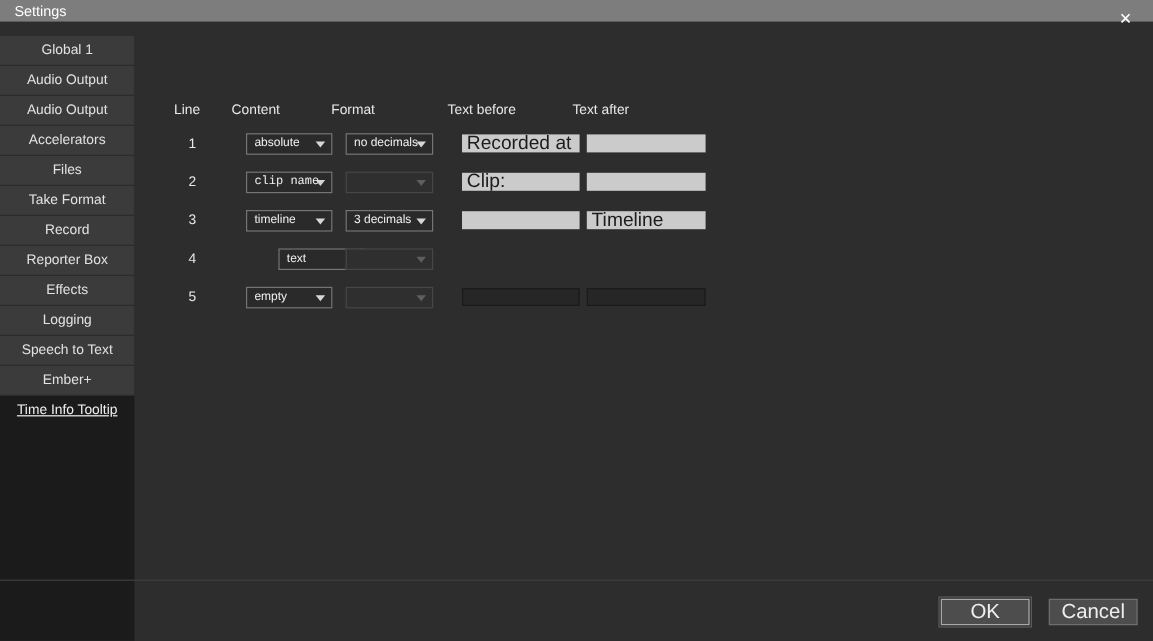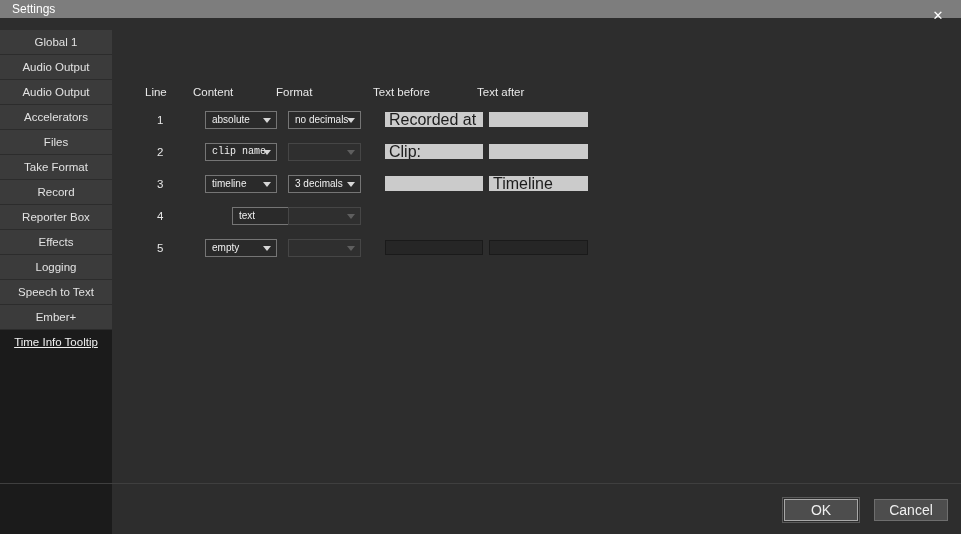--- a/index.html
+++ b/index.html
@@ -67,21 +67,21 @@
     font-family:"Liberation Sans", sans-serif;font-size:16px;
     padding:0 4px;border:none;outline:none;
   }
   .ti.light{background:var(--input-light-bg,#cbcbcb);color:var(--input-light-text,#1c1c1c);}
   .ti.dark{background:#262626;color:#9a9a9a;border:1px solid #1a1a1a;}
   
   .footer-sep{position:absolute;left:0;top:483px;right:0;height:0;border-top:1px solid #3f3f3f;}
   .btn{
     position:absolute;top:499px;width:74px;height:22px;box-sizing:border-box;
     background:var(--button-bg,#4d4d4d);color:#efefef;
-    font-family:"Liberation Sans", sans-serif;font-size:14px;
+    font-family:"Liberation Sans", sans-serif;font-size:17px;
     border:1px solid #6e6e6e;cursor:default;
     display:flex;align-items:center;justify-content:center;
   }
   .btn.ok{right:103px;border-color:#a8a8a8;outline:1px solid #5a5a5a;outline-offset:1px;}
   .btn.cancel{right:13px;}
 </style>
 </head>
 <body>
 
 <div class="titlebar">

